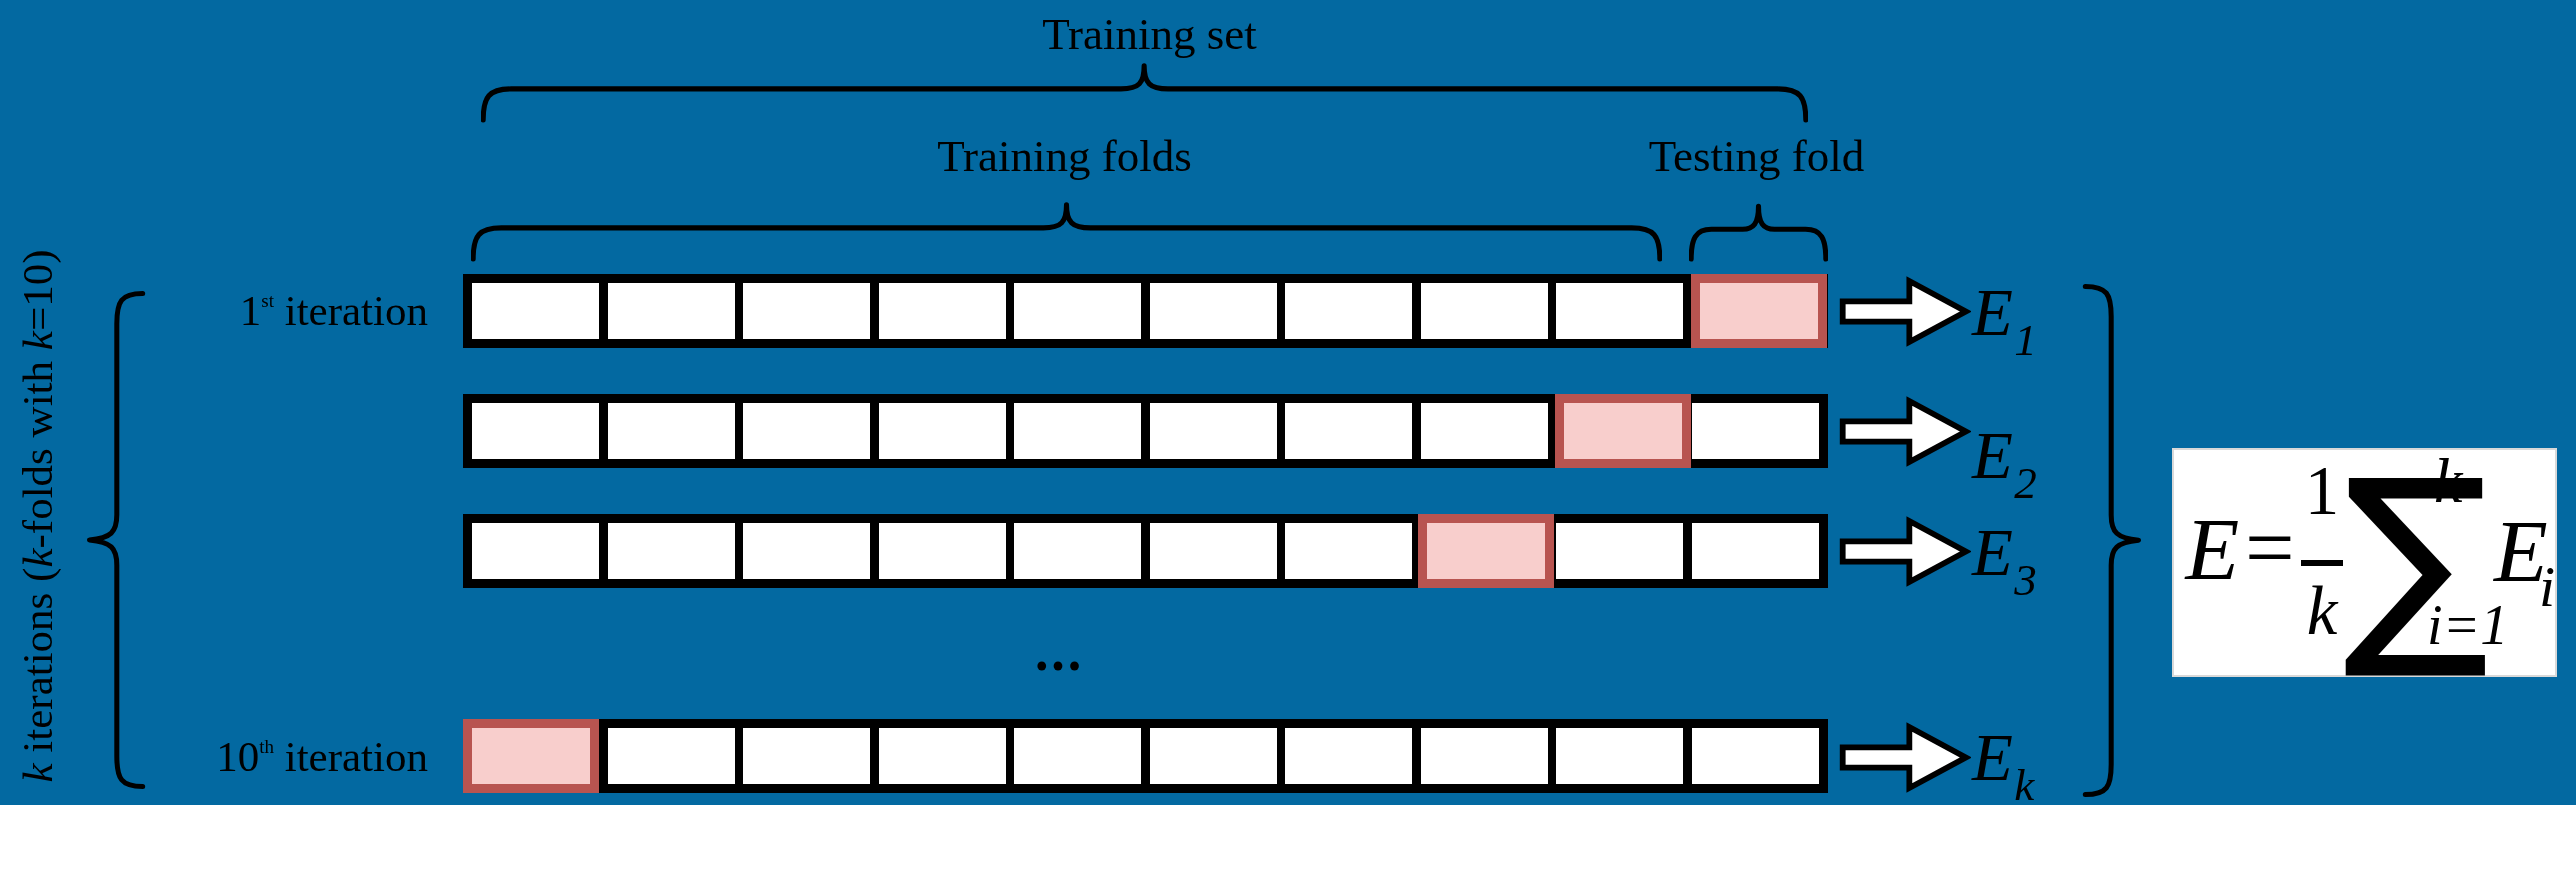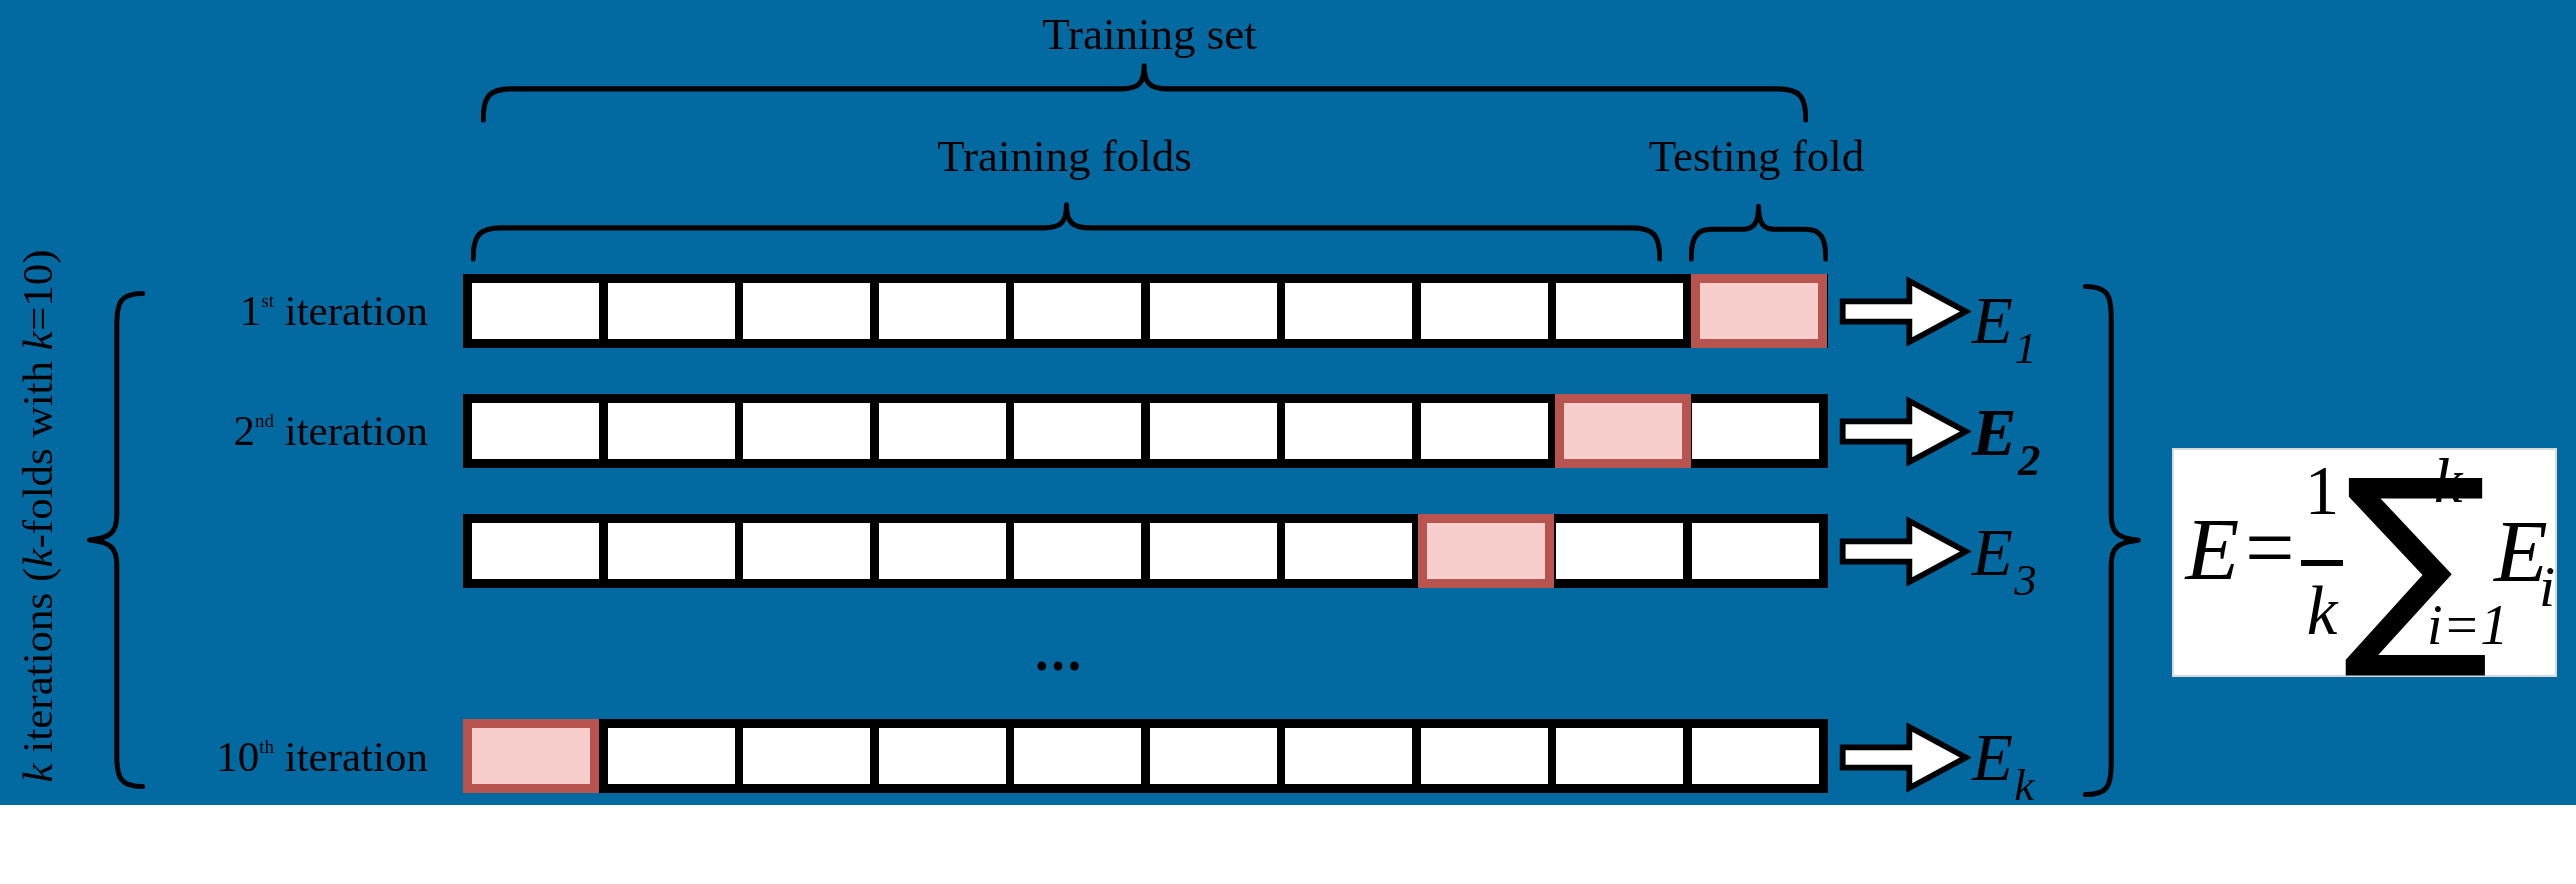--- a/index.html
+++ b/index.html
@@ -93,21 +93,20 @@
     <path d="M 3 80 C 3 52 9 39 31 39 L 74 39 C 89 39 96 31 96 7 C 96 31 103 39 118 39 L 161 39 C 183 39 189 52 189 80"></path>
   </svg>
 
   <div class="vlabel"><span id="vseg"><i>k</i><span> iterations (</span><i>k</i><span>-folds with </span><i>k</i><span>=10)</span></span></div>
 
   <svg class="brace abs" style="left:78px; top:289px;" width="69" height="502" viewBox="0 0 96 694">
     <path d="M 90 4 C 60 4 54 15 54 46 L 54 312 C 54 336 46 344 16 347 C 46 350 54 358 54 382 L 54 648 C 54 679 60 690 90 690"></path>
   </svg>
 
   <div class="itlabel" style="top:276px;"><span>1</span><sup>st</sup><span> iteration</span></div>
-  <div class="itlabel" style="top:396px;"><span>2</span><sup>nd</sup><span> iteration</span></div>
   <div class="itlabel" style="top:722px;text-align:right;"><span>10</span><sup>th</sup><span> iteration</span></div>
 
   <div class="row" style="top:274px;">
       <div class="row-frame">
         <div class="cell"></div>
         <div class="cell"></div>
         <div class="cell"></div>
         <div class="cell"></div>
         <div class="cell"></div>
         <div class="cell"></div>
@@ -172,22 +171,22 @@
   <svg class="arrow abs" style="left:1839px; top:396px;" width="132" height="71" viewBox="0 0 182 98">
       <path d="M 5 35 L 97 35 L 97 7 L 175 49 L 97 91 L 97 63 L 5 63 Z"></path>
     </svg>
   <svg class="arrow abs" style="left:1839px; top:516px;" width="132" height="71" viewBox="0 0 182 98">
       <path d="M 5 35 L 97 35 L 97 7 L 175 49 L 97 91 L 97 63 L 5 63 Z"></path>
     </svg>
   <svg class="arrow abs" style="left:1839px; top:722px;" width="132" height="71" viewBox="0 0 182 98">
       <path d="M 5 35 L 97 35 L 97 7 L 175 49 L 97 91 L 97 63 L 5 63 Z"></path>
     </svg>
 
-  <div class="elabel" style="top:280px;"><span>E</span><span class="esub">1</span></div>
-  <div class="elabel" style="top:392px;font-weight:bold;"><span>E</span><span class="esub">2</span></div>
+  <div class="elabel" style="top:272px;"><span>E</span><span class="esub">1</span></div>
+  <div class="elabel" style="top:415px;"><span>E</span><span class="esub">2</span></div>
   <div class="elabel" style="top:512px;"><span>E</span><span class="esub">3</span></div>
   <div class="elabel" style="top:717px;"><span>E</span><span class="esub">k</span></div>
 
   <svg class="brace abs" style="left:2081px; top:282px;" width="69" height="517" viewBox="0 0 96 715">
     <path d="M 6 4 C 36 4 42 15 42 46 L 42 322 C 42 346 50 354 80 357 C 50 360 42 368 42 392 L 42 669 C 42 700 36 711 6 711"></path>
   </svg>
 
   <div class="fbox">
     <span class="fe" style="left:11.6px; top:56px;">E</span>
     <span class="feq" style="left:71px; top:54px;">=</span>

